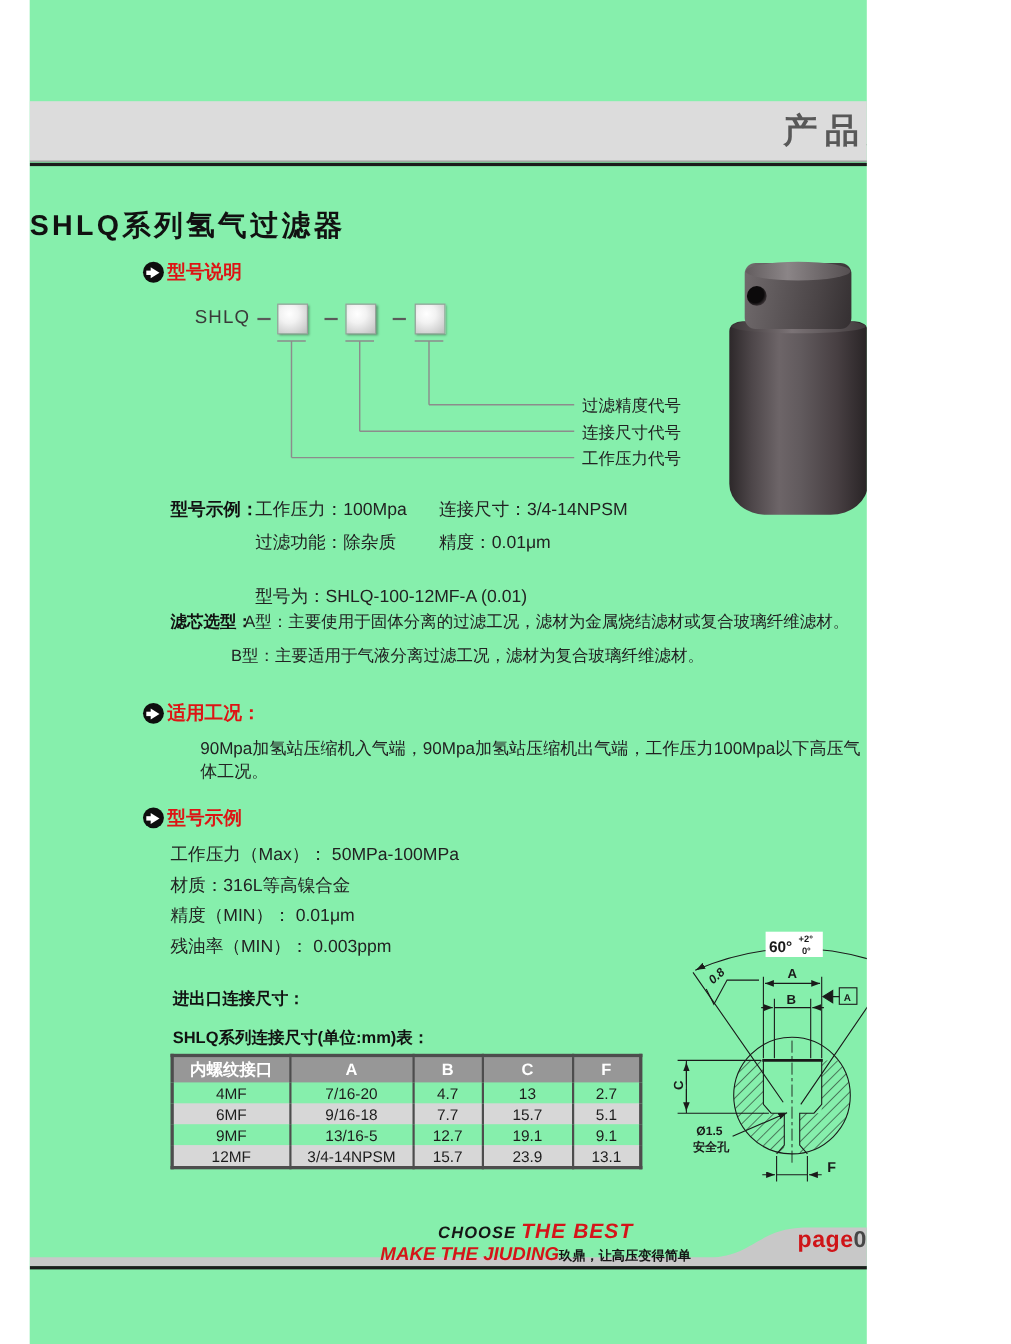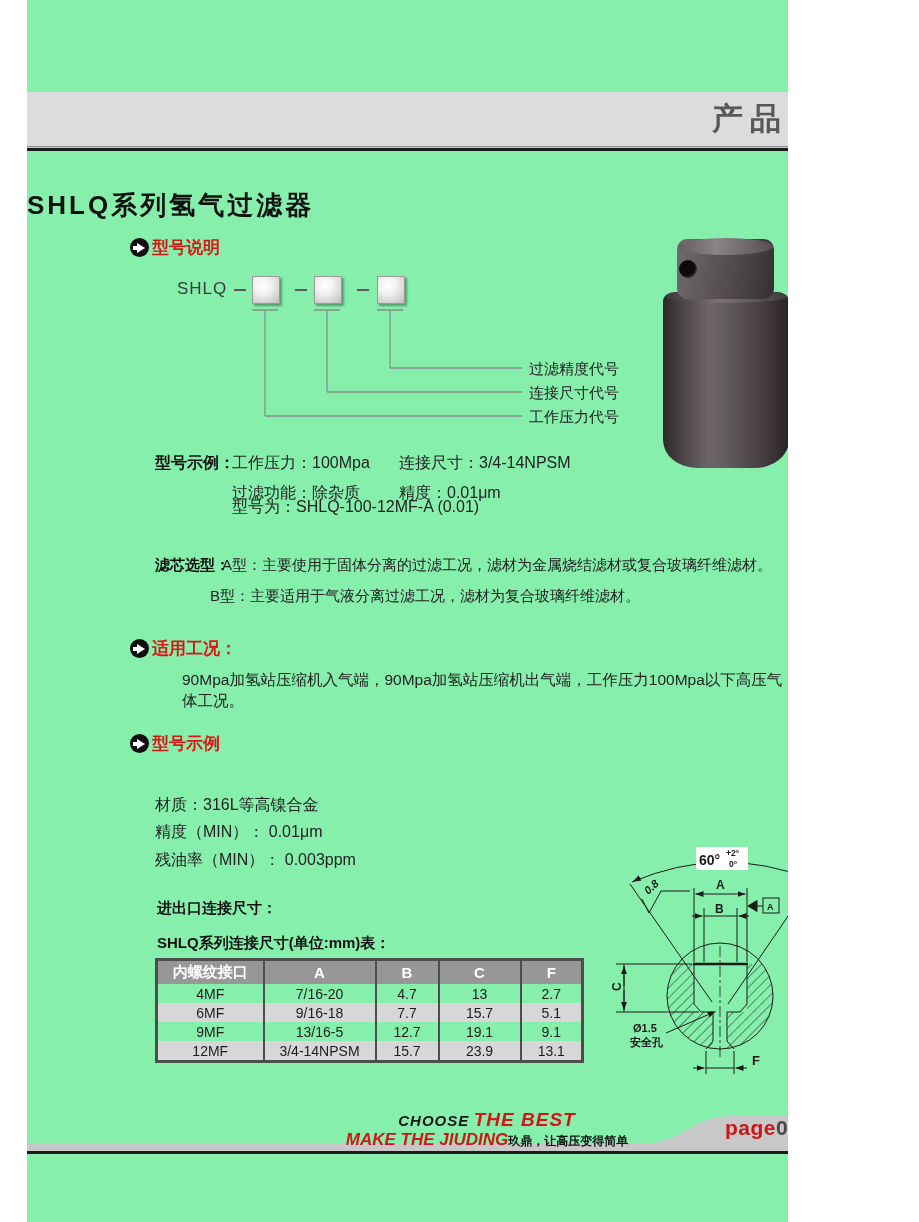--- a/index.html
+++ b/index.html
@@ -112,36 +112,37 @@
   </svg>
   <div class="code-label" style="top:360px;">过滤精度代号</div>
   <div class="code-label" style="top:384px;">连接尺寸代号</div>
   <div class="code-label" style="top:408px;">工作压力代号</div>
 
   <div class="abs t16 bold" style="left:128px;top:453px;">型号示例：</div>
   <div class="abs t16" style="left:205px;top:453px;">工作压力：100Mpa</div>
   <div class="abs t16" style="left:372px;top:453px;">连接尺寸：3/4-14NPSM</div>
   <div class="abs t16" style="left:205px;top:483px;">过滤功能：除杂质</div>
   <div class="abs t16" style="left:372px;top:483px;">精度：0.01μm</div>
-  <div class="abs t16" style="left:205px;top:497px;text-align:center;">型号为：SHLQ-100-12MF-A (0.01)</div>
+  <div class="abs t16" style="left:205px;top:532px;text-align:center;">型号为：SHLQ-100-12MF-A (0.01)</div>
 
   <div class="abs t15 bold" style="left:128px;top:556px;">滤芯选型：</div>
   <div class="abs t15" style="left:183px;top:556px;padding-left:12px;">A型：主要使用于固体分离的过滤工况，滤材为金属烧结滤材或复合玻璃纤维滤材。</div>
   <div class="abs t15" style="left:183px;top:587px;text-align:center;">B型：主要适用于气液分离过滤工况，滤材为复合玻璃纤维滤材。</div>
 
   <div class="sec-head" style="left:103px;top:637px;">
     <span class="arrow-ico"></span>
     <span>适用工况：</span>
   </div>
   <div class="abs t15" style="left:155px;top:670px;font-size:15.5px;">90Mpa加氢站压缩机入气端，90Mpa加氢站压缩机出气端，工作压力100Mpa以下高压气体工况。</div>
 
   <div class="sec-head" style="left:103px;top:732px;">
     <span class="arrow-ico"></span>
     <span>型号示例</span>
   </div>
+  <div class="abs t16" style="left:128px;top:767px;">工作压力（Max）： 50MPa-100MPa</div>
   <div class="abs t16" style="left:128px;top:795px;">材质：316L等高镍合金</div>
   <div class="abs t16" style="left:128px;top:822px;">精度（MIN）： 0.01μm</div>
   <div class="abs t16" style="left:128px;top:850px;">残油率（MIN）： 0.003ppm</div>
 
   <div class="abs t15 bold" style="left:130px;top:899px;">进出口连接尺寸：</div>
   <div class="abs t15 bold" style="left:130px;top:934px;">SHLQ系列连接尺寸(单位:mm)表：</div>
 
   <table class="dim">
     <colgroup>
         <col style="width:107px">

